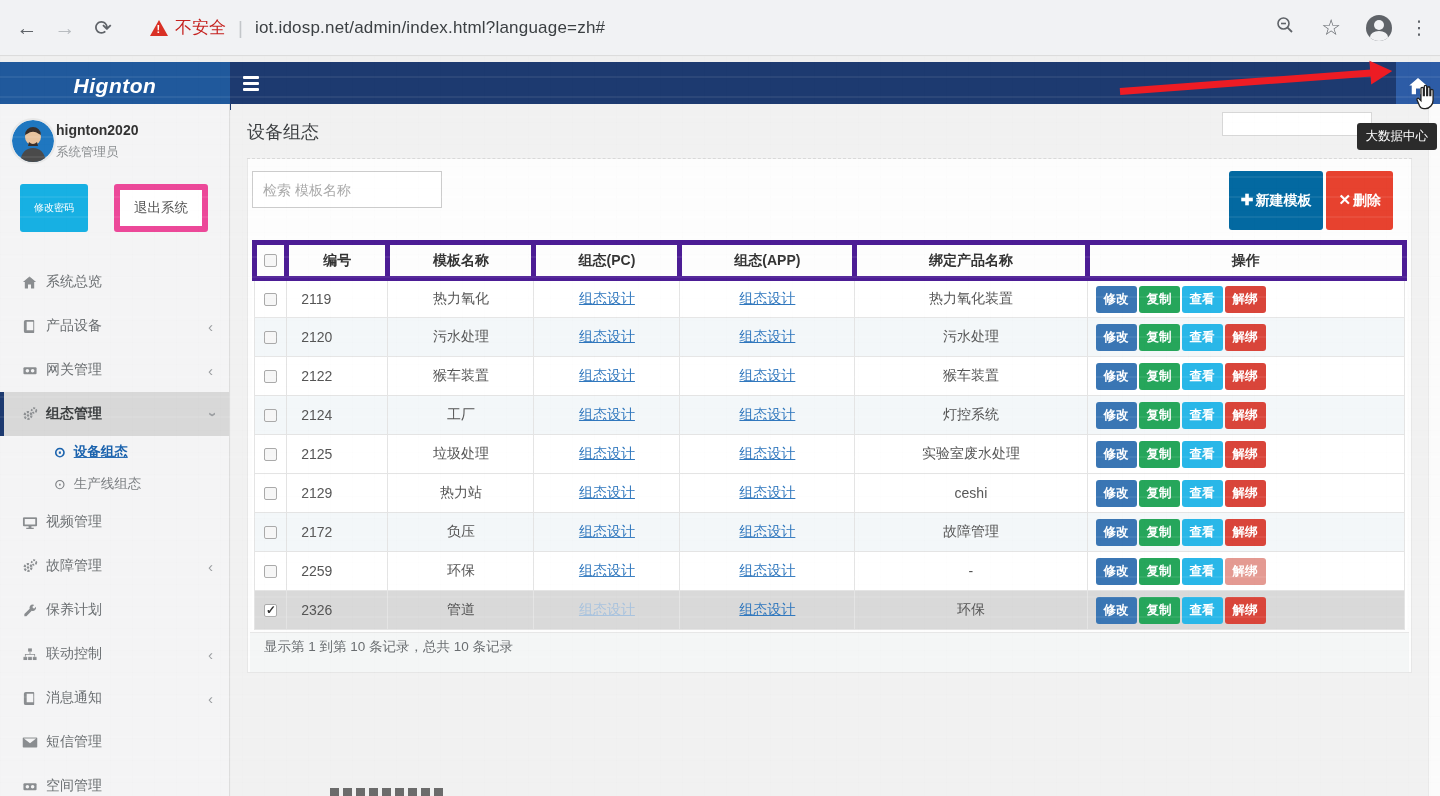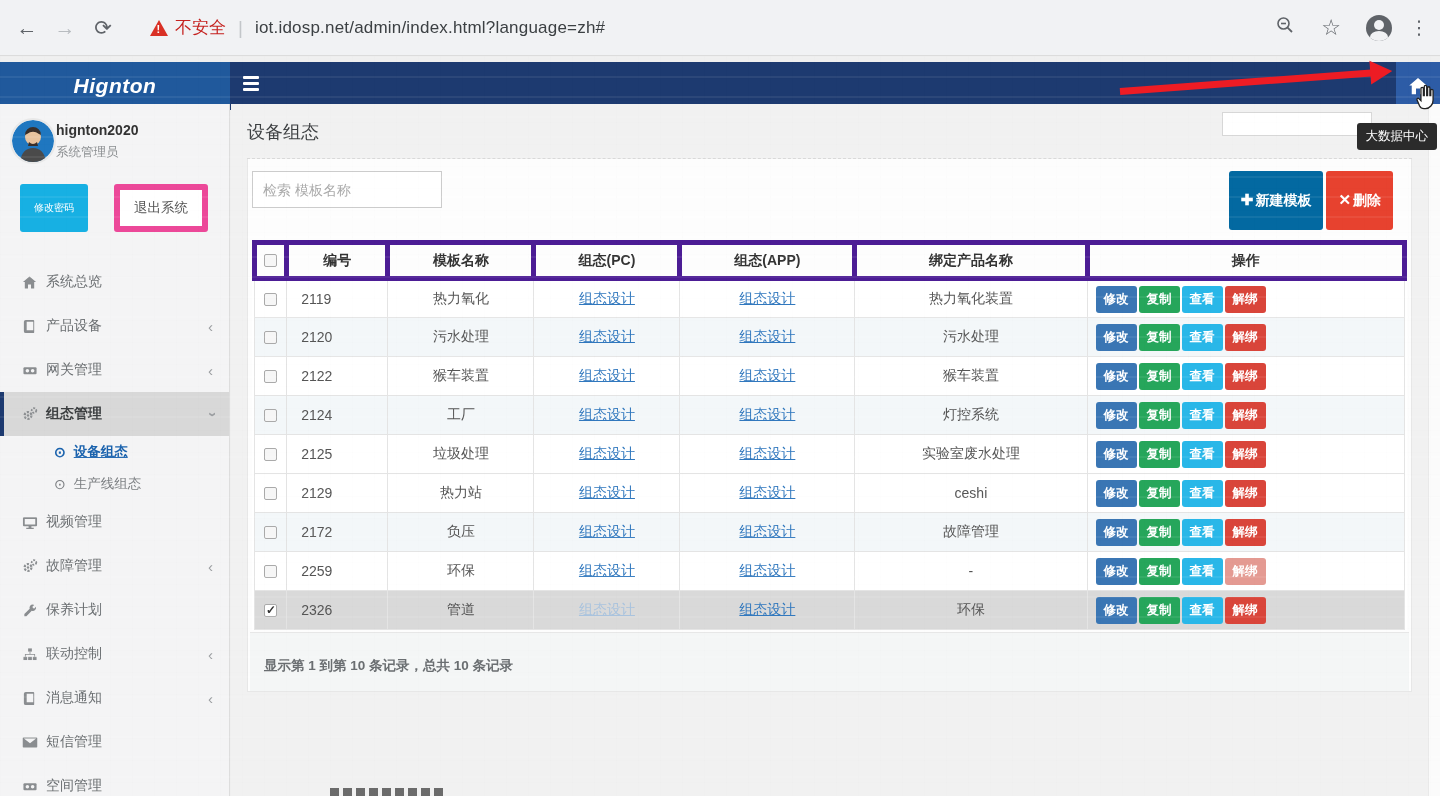--- a/index.html
+++ b/index.html
@@ -80,21 +80,21 @@
   a.design { color:#3178be; text-decoration:underline; cursor:pointer; }
   a.design.muted { color:#a9c3de; }
   td.ops { text-align:left; padding-left:8px; }
   .abtn { display:inline-block; color:#fff; font-size:12.5px; font-weight:bold; padding:5px 8px; border-radius:3px; margin-right:2px; cursor:pointer; }
   .abtn.edit { background:#3a76b4; }
   .abtn.copy { background:#26a65b; }
   .abtn.view { background:#29b7e8; }
   .abtn.unbind { background:#d9453a; }
   .abtn.disabled { background:#e49a92; }
 
-  .pager { font-size:13.5px; color:#6a6e71; padding:24px 0 16px 14px; background:#f4f6f6; border-top:1px solid #e7e7e7; margin-top:2px;font-weight:bold; }
+  .pager { font-size:13.5px; color:#6a6e71; padding:5px 0 16px 14px; background:#f4f6f6; border-top:1px solid #e7e7e7; margin-top:2px; }
 
   
   .scroll-strip { position:absolute; right:0; top:104px; width:12px; height:692px; background:#fbfbfb; border-left:1px solid #e9e9e9; }
   .tooltip { position:absolute; top:123px; right:3px; background:#2b2b2b; color:#fff; font-size:12.5px; padding:5px 9px; border-radius:3px; z-index:60; }
   .anno-arrow { position:absolute; left:1120px; top:88px; width:252px; height:7px; background:#ed1c24; transform:rotate(-4.2deg); transform-origin:left center; z-index:70; }
   .anno-arrow::after { content:""; position:absolute; right:-21px; top:-9px; width:0; height:0; border-top:12px solid transparent; border-bottom:12px solid transparent; border-left:22px solid #ed1c24; }
   .cursor-hand { position:absolute; left:1414px; top:84px; z-index:80; }
   .clip-footer { position:absolute; left:330px; top:788px; width:115px; height:8px; overflow:hidden; opacity:.8;
     background:repeating-linear-gradient(90deg,#4a4a4a 0 9px,transparent 9px 13px); }
   .watermark { position:absolute; left:0; top:56px; width:1440px; height:740px; pointer-events:none; z-index:5; opacity:.35;

